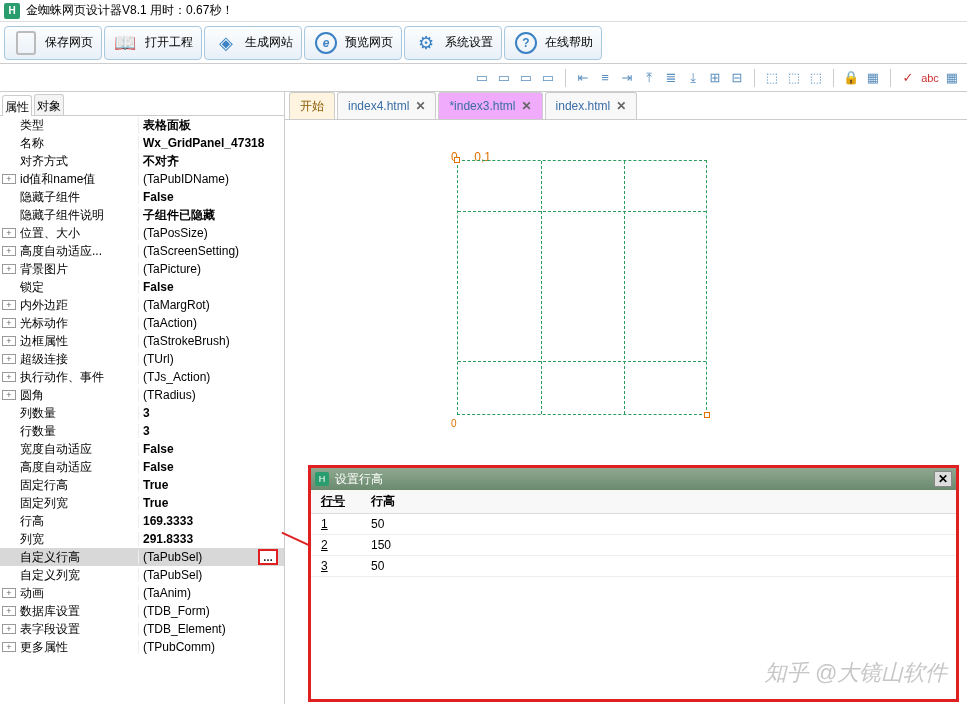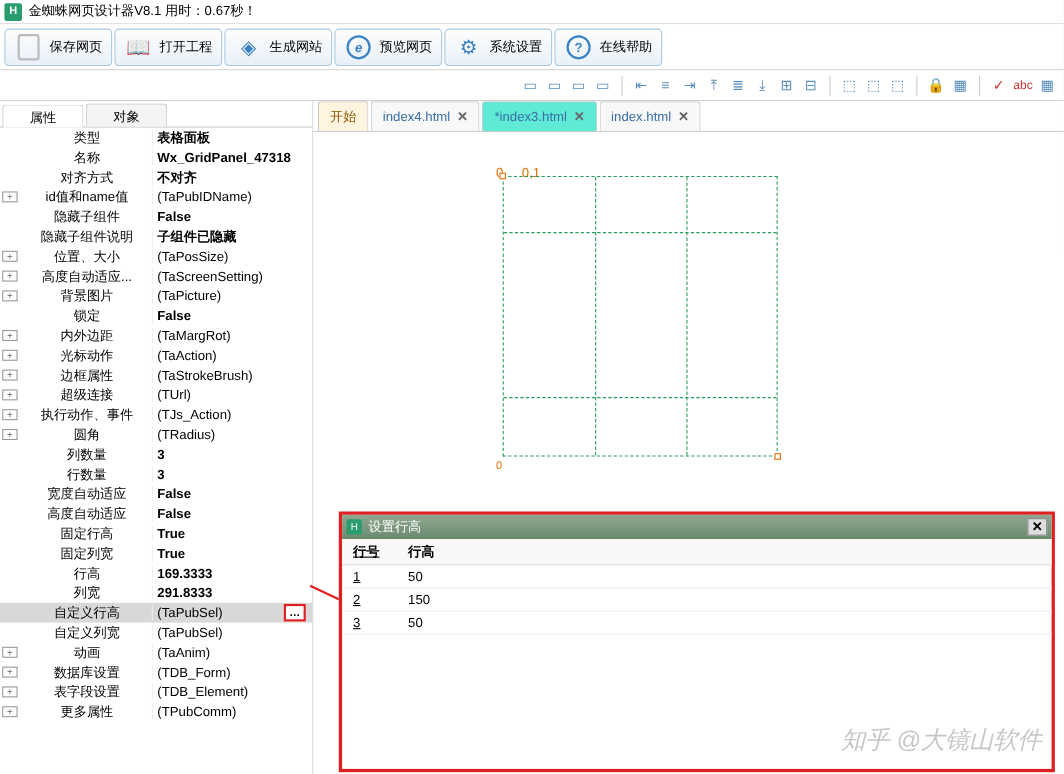--- a/index.html
+++ b/index.html
@@ -19,37 +19,37 @@
 .ico-help { color: #3b82c4; border: 2px solid #3b82c4; border-radius: 50%; width: 22px; height: 22px; display: flex; align-items: center; justify-content: center; font-weight: bold; }
 
 .subtoolbar { height: 28px; background: #fff; display: flex; justify-content: flex-end; align-items: center; padding: 0 6px; border-bottom: 1px solid #ccc; gap: 4px; }
 .mini-ico { width: 18px; height: 18px; color: #5a8fbd; cursor: pointer; display: flex; align-items: center; justify-content: center; font-size: 13px; }
 .vsep { width: 1px; height: 18px; background: #ccc; margin: 0 4px; }
 
 .workspace { display: flex; height: calc(100% - 92px); }
 
 .leftpanel { width: 285px; background: #fff; border-right: 1px solid #ccc; display: flex; flex-direction: column; }
 .lp-tabs { display: flex; border-bottom: 1px solid #ccc; height: 24px; }
-.lp-tab { padding: 3px 24px; border: 1px solid #ccc; border-bottom: none; background: #f4f4f4; cursor: pointer; margin-top: 2px; margin-left: 2px; border-radius: 3px 3px 0 0; }
+.lp-tab { padding: 3px 2px; border: 1px solid #ccc; border-bottom: none; background: #f4f4f4; cursor: pointer; margin-top: 2px; margin-left: 2px; border-radius: 3px 3px 0 0; }
 .lp-tab.active { background: #fff; position: relative; top: 1px; }
 .propgrid { flex: 1; overflow: auto; }
 .prow { display: flex; height: 18px; align-items: center; cursor: default; }
 .prow .exp { width: 14px; text-align: center; color: #666; font-size: 9px; cursor: pointer; border: 1px solid #999; height: 10px; line-height: 8px; margin: 0 2px; }
 .prow .noexp { width: 18px; }
-.prow .pname { width: 120px; padding-left: 2px; text-align: center; }
+.prow .pname { width: 120px; padding-left: 2px; }
 .prow .pval { flex: 1; padding-left: 4px; border-left: 1px solid #eee; }
 .prow .pval.bold { font-weight: bold; }
 .prow.sel { background: #d8d8d8; }
 .prow .ellipsis-btn { width: 20px; height: 16px; border: 2px solid #e02020; background: #fff; display: flex; align-items: center; justify-content: center; font-weight: bold; font-size: 10px; margin-right: 6px; cursor: pointer; }
 
 .mainarea { flex: 1; background: #fff; display: flex; flex-direction: column; position: relative; }
 .file-tabs { display: flex; height: 28px; border-bottom: 1px solid #ccc; padding-left: 4px; background: #fff; }
 .ftab { display: flex; align-items: center; gap: 6px; padding: 3px 10px; border: 1px solid #ccc; border-bottom: none; margin-right: 2px; border-radius: 3px 3px 0 0; cursor: pointer; color: #3a6ea5; background: #f8f8f8; }
 .ftab.start { background: #fff4e0; color: #8a5a00; }
-.ftab.active { background: #5eead4; }
+.ftab.active { background: #f0abfc; }
 .ftab .x { color: #666; font-weight: bold; cursor: pointer; }
 
 .canvas { flex: 1; position: relative; background: #fff; overflow: hidden; }
 .ruler-origin { position: absolute; left: 166px; top: 30px; color: #e07000; font-size: 10px; }
 .grid-panel { position: absolute; left: 172px; top: 40px; width: 250px; height: 255px; border: 1px dashed #2a9d5e; }
 .grid-panel::before, .grid-panel::after { content: ""; position: absolute; background: repeating-linear-gradient(0deg, transparent, transparent 2px, #2a9d5e 2px, #2a9d5e 3px); }
 .grid-row-line1 { position: absolute; top: 50px; left: 0; right: 0; border-top: 1px dashed #2a9d5e; }
 .grid-row-line2 { position: absolute; top: 200px; left: 0; right: 0; border-top: 1px dashed #2a9d5e; }
 .grid-col-line1 { position: absolute; left: 83px; top: 0; bottom: 0; border-left: 1px dashed #2a9d5e; }
 .grid-col-line2 { position: absolute; left: 166px; top: 0; bottom: 0; border-left: 1px dashed #2a9d5e; }

